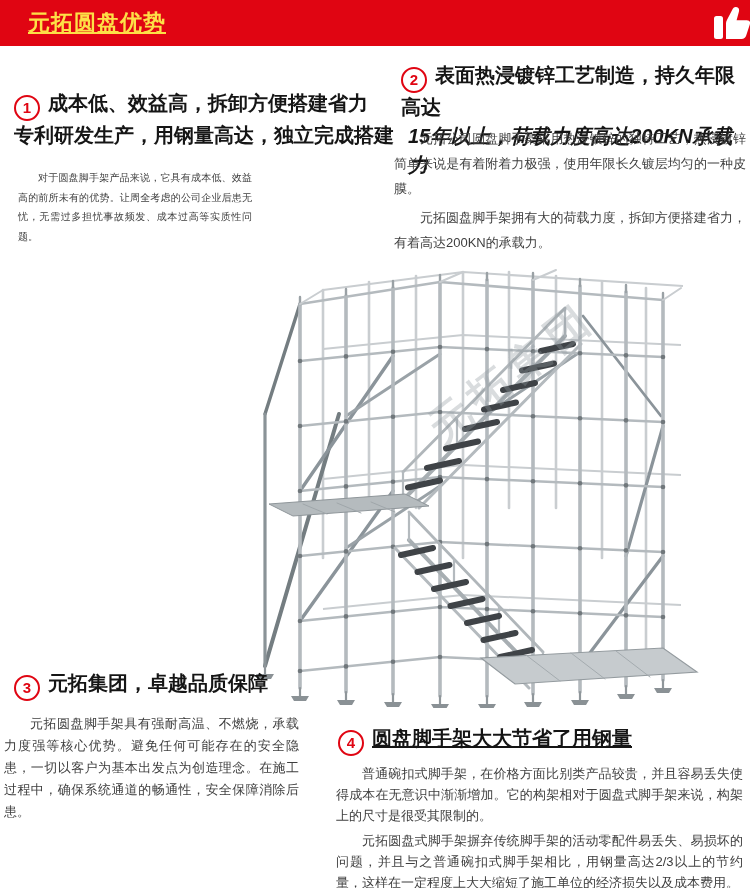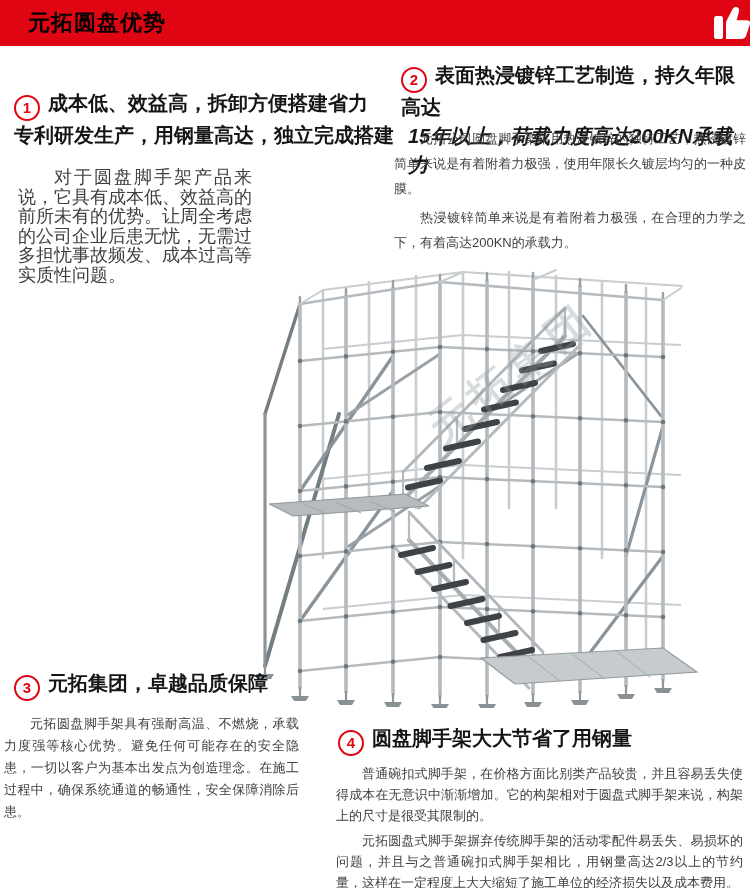--- a/index.html
+++ b/index.html
@@ -7,47 +7,48 @@
     position:relative;width:750px;height:888px;background:#ffffff;
     font-family:"Liberation Sans","DejaVu Sans",sans-serif;
     overflow:hidden;
   }
   
   .header{
     position:absolute;left:0;top:0;width:750px;height:46px;
     background:#e00512;display:flex;align-items:center;
   }
   .header-title{
-    color:#000000;font-size:22px;font-weight:bold;margin-left:28px;
+    color:#fde047;font-size:22px;font-weight:bold;margin-left:28px;
     letter-spacing:1px;
+    text-decoration:underline;
   }
   .thumb-wrap{
     position:absolute;right:-9px;top:4px;width:46px;height:40px;overflow:hidden;
   }
   
   .sec-heading{position:absolute;color:#151515;font-weight:bold;font-size:20px;line-height:29px;}
   .num-circle{
     display:inline-block;width:22px;height:22px;border:2px solid #e00512;
     border-radius:50%;color:#e00512;font-size:15px;line-height:22px;
     text-align:center;font-weight:bold;margin-right:8px;vertical-align:-3px;
     background:#fff;
   }
   .h-line2{padding-left:0;}
   .h-line2.indent{padding-left:7px;font-style:italic;}
   
   .body-text{position:absolute;color:#3e3e3e;text-align:justify;}
   .body-text p{margin:4px;text-indent:2em;}
-  .b1{left:14px;top:164px;width:242px;font-size:18px;line-height:19.5px;}
+  .b1{left:14px;top:164px;width:242px;font-size:10px;line-height:19.5px;}
   .b2{left:390px;top:122px;width:360px;font-size:13px;line-height:25px;}
   .b3{left:0;top:709px;width:303px;font-size:13px;line-height:22px;}
   .b4{left:332px;top:759px;width:415px;font-size:13px;line-height:21px;}
   .sh1{left:14px;top:89px;width:380px;}
   .sh2{left:401px;top:61px;width:345px;}
   .sh3{left:14px;top:669px;width:320px;}
-  .sh4{left:338px;top:724px;width:400px;}
+  .sh4{left:338px;top:724px;width:400px;text-decoration:underline;}
   
   .scaffold-box{position:absolute;left:243px;top:256px;width:482px;height:452px;}
 </style>
 </head>
 <body>
 
 <div class="page">
 
   <div class="header">
     <div class="header-title">元拓圆盘优势</div>
@@ -72,21 +73,21 @@
 
   <div class="sec-heading sh2">
     <div>
       <span class="num-circle">2</span><span>表面热浸镀锌工艺制造，持久年限高达</span>
     </div>
     <div class="h-line2 indent">15年以上，荷载力度高达200KN承载力</div>
   </div>
 
   <div class="body-text b2">
     <p>元拓公司圆盘脚手架采用热浸镀锌的独特工艺，热浸镀锌简单来说是有着附着力极强，使用年限长久镀层均匀的一种皮膜。</p>
-    <p>热浸镀锌简单来说是有着附着力极强，在合理的力学之下，有着高达200KN的承载力。</p>
+    <p>元拓圆盘脚手架拥有大的荷载力度，拆卸方便搭建省力，有着高达200KN的承载力。</p>
   </div>
 
   <div class="scaffold-box">
     <svg id="scaffold" width="482" height="452" viewBox="0 0 482 452">
       <g id="g-back">
           <line x1="80" y1="34" x2="80" y2="302" stroke="#c9cdd0" stroke-width="2.6" stroke-linecap="round"></line>
           <line x1="126" y1="26" x2="126" y2="252" stroke="#c9cdd0" stroke-width="2.6" stroke-linecap="round"></line>
           <line x1="173" y1="20" x2="173" y2="252" stroke="#c9cdd0" stroke-width="2.6" stroke-linecap="round"></line>
           <line x1="220" y1="16" x2="220" y2="302" stroke="#c9cdd0" stroke-width="2.6" stroke-linecap="round"></line>
           <line x1="266" y1="16" x2="266" y2="252" stroke="#c9cdd0" stroke-width="2.6" stroke-linecap="round"></line>

